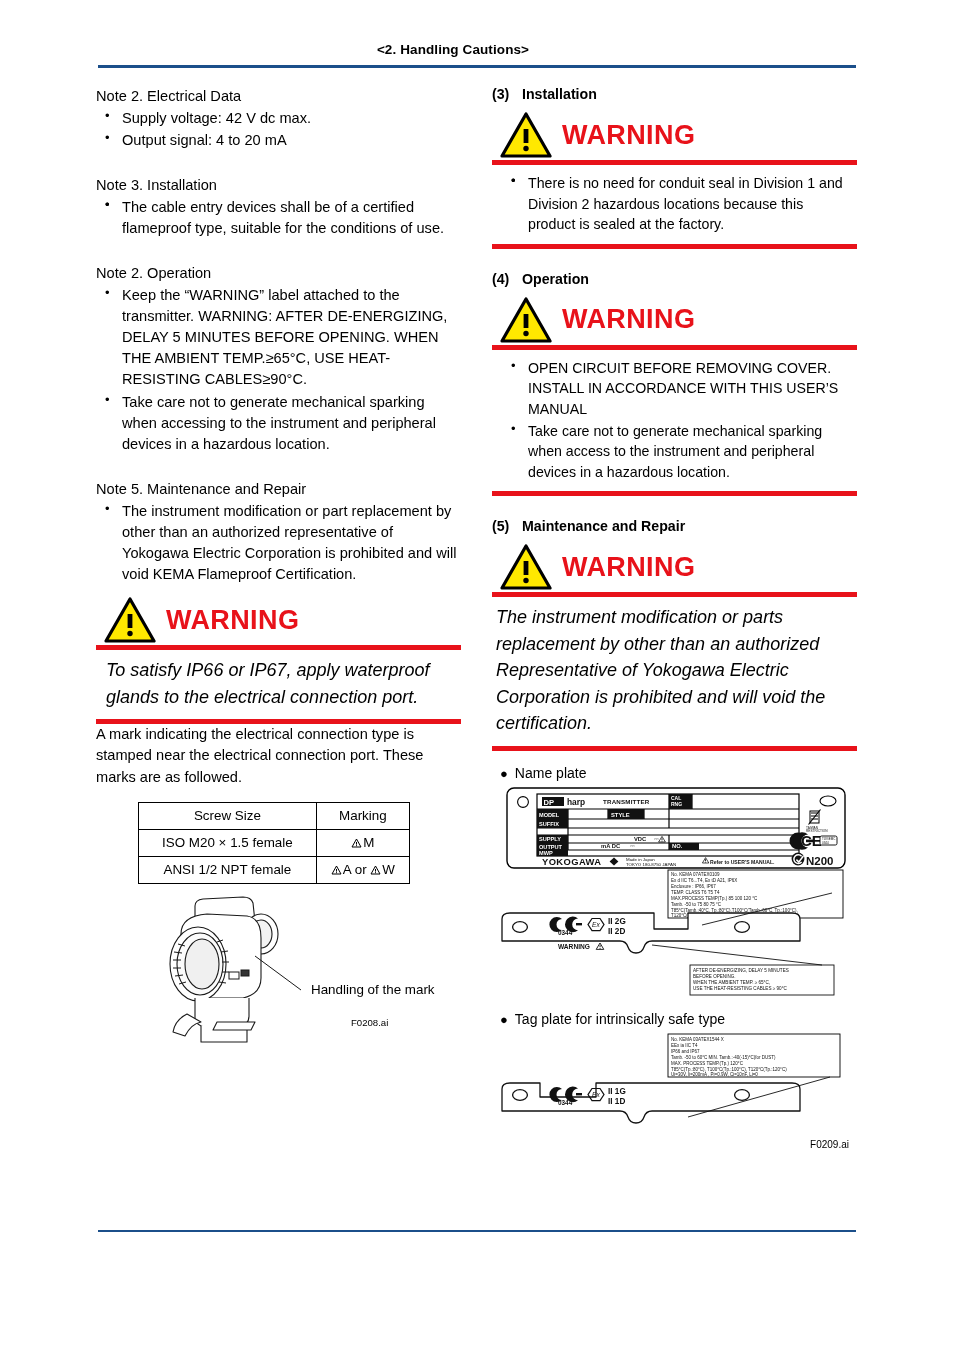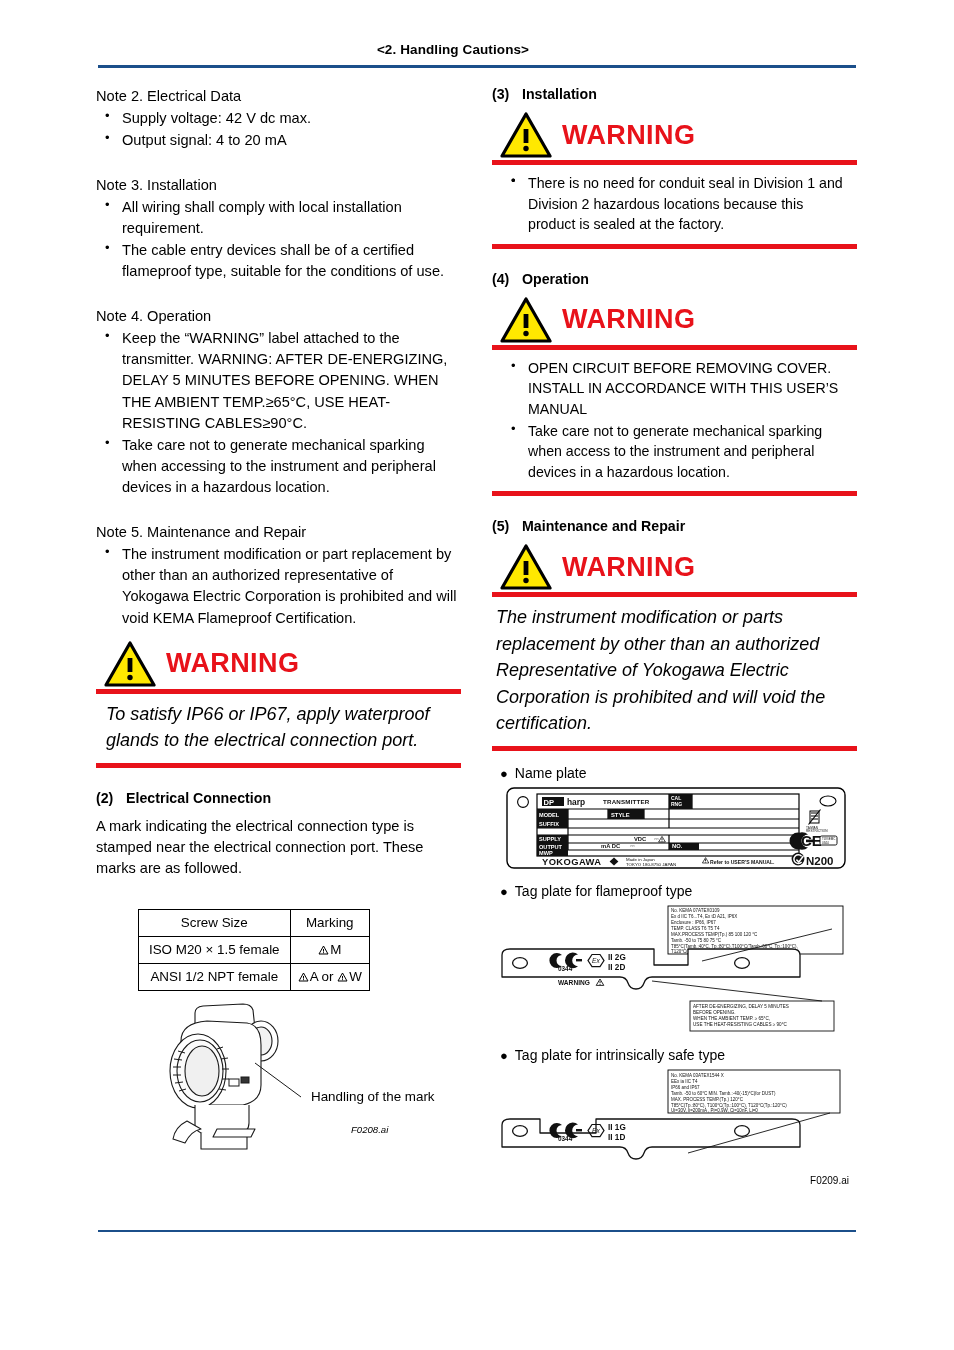--- a/index.html
+++ b/index.html
@@ -57,40 +57,40 @@
   .warn-word {
     color:#e8121a; font-weight:bold; font-size:27px; letter-spacing:.4px;
   }
   .warn-bar { height:5px; background:#e8121a; width:100%; margin-top:2px; }
   .warn-body { padding:7px 4px 7px 10px; }
   .warn-body .para { font-size:18px; line-height:1.47;font-style:italic; }
   .warn-body .bullets li { font-size:14.2px; }
 
   
   .screw-table {
-    border-collapse:collapse; margin:30px 0 0 42px; width:232px;
+    border-collapse:collapse; margin:14px 0 0 42px; width:272px;
   }
   .screw-table td, .screw-table th {
     border:1.6px solid #000; font-weight:normal; font-size:13.4px;
     text-align:center; padding:5px 4px; line-height:1.2;
   }
   .mark-cell { white-space:nowrap; }
   .tri-glyph {
     display:inline-block; width:11px; height:10px; position:relative;
     vertical-align:-1px; margin-right:1px;
   }
   .tri-glyph svg { display:block; }
 
   
   .fig-0208 { position:relative; margin-top:10px; height:165px; }
   .fig-0208 .dev { position:absolute; left:55px; top:0; }
   .fig-0208 .callout {
     position:absolute; left:215px; top:88px; font-size:13.4px;
   }
-  .fig-id { font-size:9.6px; color:#000;font-style:italic; }
+  .fig-id { font-size:9.6px; color:#000; }
   .fig-0208 .fid { position:absolute; left:255px; top:123px; }
 
   
   .bullet-cap { font-size:14px; margin:14px 0 6px 8px; }
   .bullet-cap .dot { margin-right:7px; font-size:13px; }
   .plate-wrap { margin-left:14px; }
   .nplate { display:block; }
   .tagfig { display:block; margin-left:0; }
   .fid-right { text-align:right; font-size:10px; margin-right:8px; margin-top:-2px;}
 
@@ -109,25 +109,25 @@
   <div class="col col-left">
 
     <div class="note-head">Note 2.  Electrical Data</div>
     <ul class="bullets">
       <li><span class="bt">•</span><span>Supply voltage: 42 V dc max.</span></li>
       <li><span class="bt">•</span><span>Output signal: 4 to 20 mA</span></li>
     </ul>
 
     <div class="note-head sp">Note 3.  Installation</div>
     <ul class="bullets">
-      <li><span class="bt">•</span><span>All wiring shall comply with local installation requirement.</span></li>
+      <li><span class="bt">•</span></li>
       <li><span class="bt">•</span><span>The cable entry devices shall be of a certified flameproof type, suitable for the conditions of use.</span></li>
     </ul>
 
-    <div class="note-head sp">Note 4.  Operation</div>
+    <div class="note-head sp">Note 2.  Operation</div>
     <ul class="bullets">
       <li><span class="bt">•</span><span>Keep the “WARNING” label attached to the transmitter. WARNING: AFTER DE-ENERGIZING, DELAY 5 MINUTES BEFORE OPENING. WHEN THE AMBIENT TEMP.≥65°C, USE HEAT-RESISTING CABLES≥90°C.</span></li>
       <li><span class="bt">•</span><span>Take care not to generate mechanical sparking when accessing to the instrument and peripheral devices in a hazardous location.</span></li>
     </ul>
 
     <div class="note-head sp">Note 5.  Maintenance and Repair</div>
     <ul class="bullets">
       <li><span class="bt">•</span><span>The instrument modification or part replacement by other than an authorized representative of Yokogawa Electric Corporation is prohibited and will void KEMA Flameproof Certification.</span></li>
     </ul>
 
@@ -142,23 +142,20 @@
         </span>
         <span class="warn-word">WARNING</span>
       </div>
       <div class="warn-bar"></div>
       <div class="warn-body">
         <p class="para">To satisfy IP66 or IP67, apply waterproof glands to the electrical connection port.</p>
       </div>
       <div class="warn-bar"></div>
     </div>
 
-    <div class="sect-head">
-      <span class="num">(2)</span><span>Electrical Connection</span>
-    </div>
     <p class="para">A mark indicating the electrical connection type is stamped near the electrical connection port. These marks are as followed.</p>
 
     <table class="screw-table">
       <tbody>
           <tr>
         <th>Screw Size</th>
         <th>Marking</th>
       </tr>
       <tr>
         <td>ISO M20 × 1.5 female</td>
@@ -415,23 +412,20 @@
 
         <g transform="translate(286,66)">
           <circle cx="6" cy="6" r="6.4" fill="#111"></circle>
           <path d="M9.6 3.2 a4.4 4.4 0 1 0 0 5.8" fill="none" stroke="#fff" stroke-width="1.5"></path>
           <path d="M4.4 6.6 l2.4 2.4 l4.6 -6" fill="none" stroke="#fff" stroke-width="1.5"></path>
         </g>
         <text x="300" y="77.5" font-size="11.5" font-weight="bold" fill="#111">N200</text>
       </svg>
     </div>
 
-    <div class="bullet-cap">
-      <span class="dot">●</span><span>Tag plate for flameproof type</span>
-    </div>
 
     <div>
       <svg class="tagfig" width="352" height="128" viewBox="0 0 352 128" xmlns="http://www.w3.org/2000/svg">
 
         <rect x="176" y="1" width="175" height="48" fill="#fff" stroke="#000" stroke-width="0.9"></rect>
         <g font-size="4.5" fill="#111">
           <text x="179" y="7">No. KEMA 07ATEX0109</text>
           <text x="179" y="13">Ex d IIC T6...T4,  Ex tD A21, IP6X</text>
           <text x="179" y="19">Enclosure : IP66, IP67</text>
           <text x="179" y="25">TEMP. CLASS                         T6       T5       T4</text>

